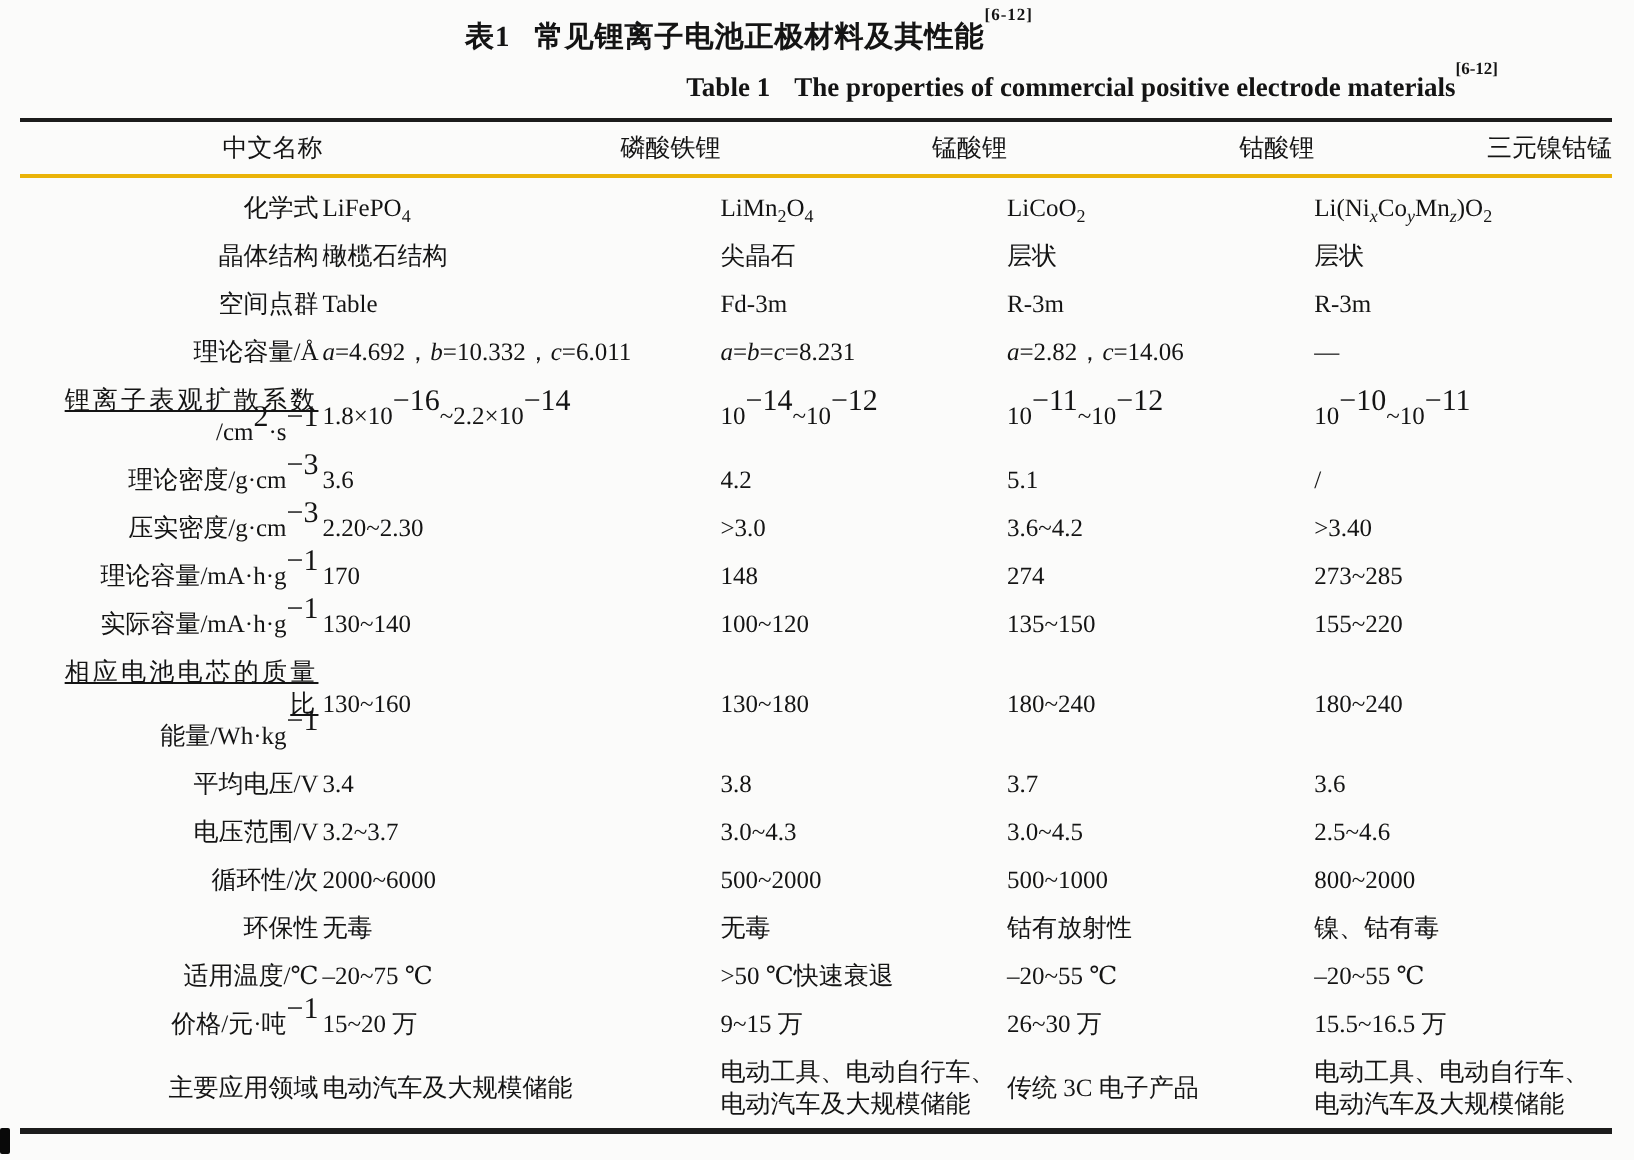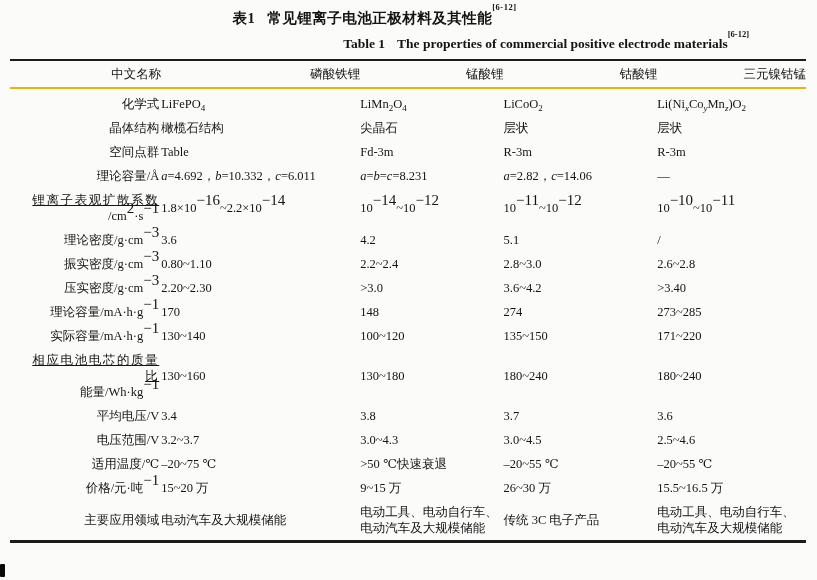--- a/index.html
+++ b/index.html
@@ -138,46 +138,39 @@
             <td>10<sup>−10</sup>~10<sup>−11</sup></td>
           </tr>
           <tr>
             <th>理论密度/g·cm<sup>−3</sup></th>
             <td>3.6</td>
             <td>4.2</td>
             <td>5.1</td>
             <td>/</td>
           </tr>
           <tr>
-            <th>振实密度/g·cm<sup>−3</sup></th>
-            <td>0.80~1.10</td>
-            <td>2.2~2.4</td>
-            <td>2.8~3.0</td>
-            <td>2.6~2.8</td>
-          </tr>
-          <tr>
             <th>压实密度/g·cm<sup>−3</sup></th>
             <td>2.20~2.30</td>
             <td>&gt;3.0</td>
             <td>3.6~4.2</td>
             <td>&gt;3.40</td>
           </tr>
           <tr>
             <th>理论容量/mA·h·g<sup>−1</sup></th>
             <td>170</td>
             <td>148</td>
             <td>274</td>
             <td>273~285</td>
           </tr>
           <tr>
             <th>实际容量/mA·h·g<sup>−1</sup></th>
             <td>130~140</td>
             <td>100~120</td>
             <td>135~150</td>
-            <td>171~220</td>
+            <td>155~220</td>
           </tr>
           <tr>
             <th><span class="l1">相应电池电芯的质量比</span><br>能量/Wh·kg<sup>−1</sup></th>
             <td>130~160</td>
             <td>130~180</td>
             <td>180~240</td>
             <td>180~240</td>
           </tr>
           <tr>
             <th>平均电压/V</th>
@@ -187,20 +180,34 @@
             <td>3.6</td>
           </tr>
           <tr>
             <th>电压范围/V</th>
             <td>3.2~3.7</td>
             <td>3.0~4.3</td>
             <td>3.0~4.5</td>
             <td>2.5~4.6</td>
           </tr>
           <tr>
+            <th>循环性/次</th>
+            <td>2000~6000</td>
+            <td>500~2000</td>
+            <td>500~1000</td>
+            <td>800~2000</td>
+          </tr>
+          <tr>
+            <th>环保性</th>
+            <td>无毒</td>
+            <td>无毒</td>
+            <td>钴有放射性</td>
+            <td>镍、钴有毒</td>
+          </tr>
+          <tr>
             <th>适用温度/℃</th>
             <td>–20~75 ℃</td>
             <td>&gt;50 ℃快速衰退</td>
             <td>–20~55 ℃</td>
             <td>–20~55 ℃</td>
           </tr>
           <tr>
             <th>价格/元·吨<sup>−1</sup></th>
             <td>15~20 万</td>
             <td>9~15 万</td>

